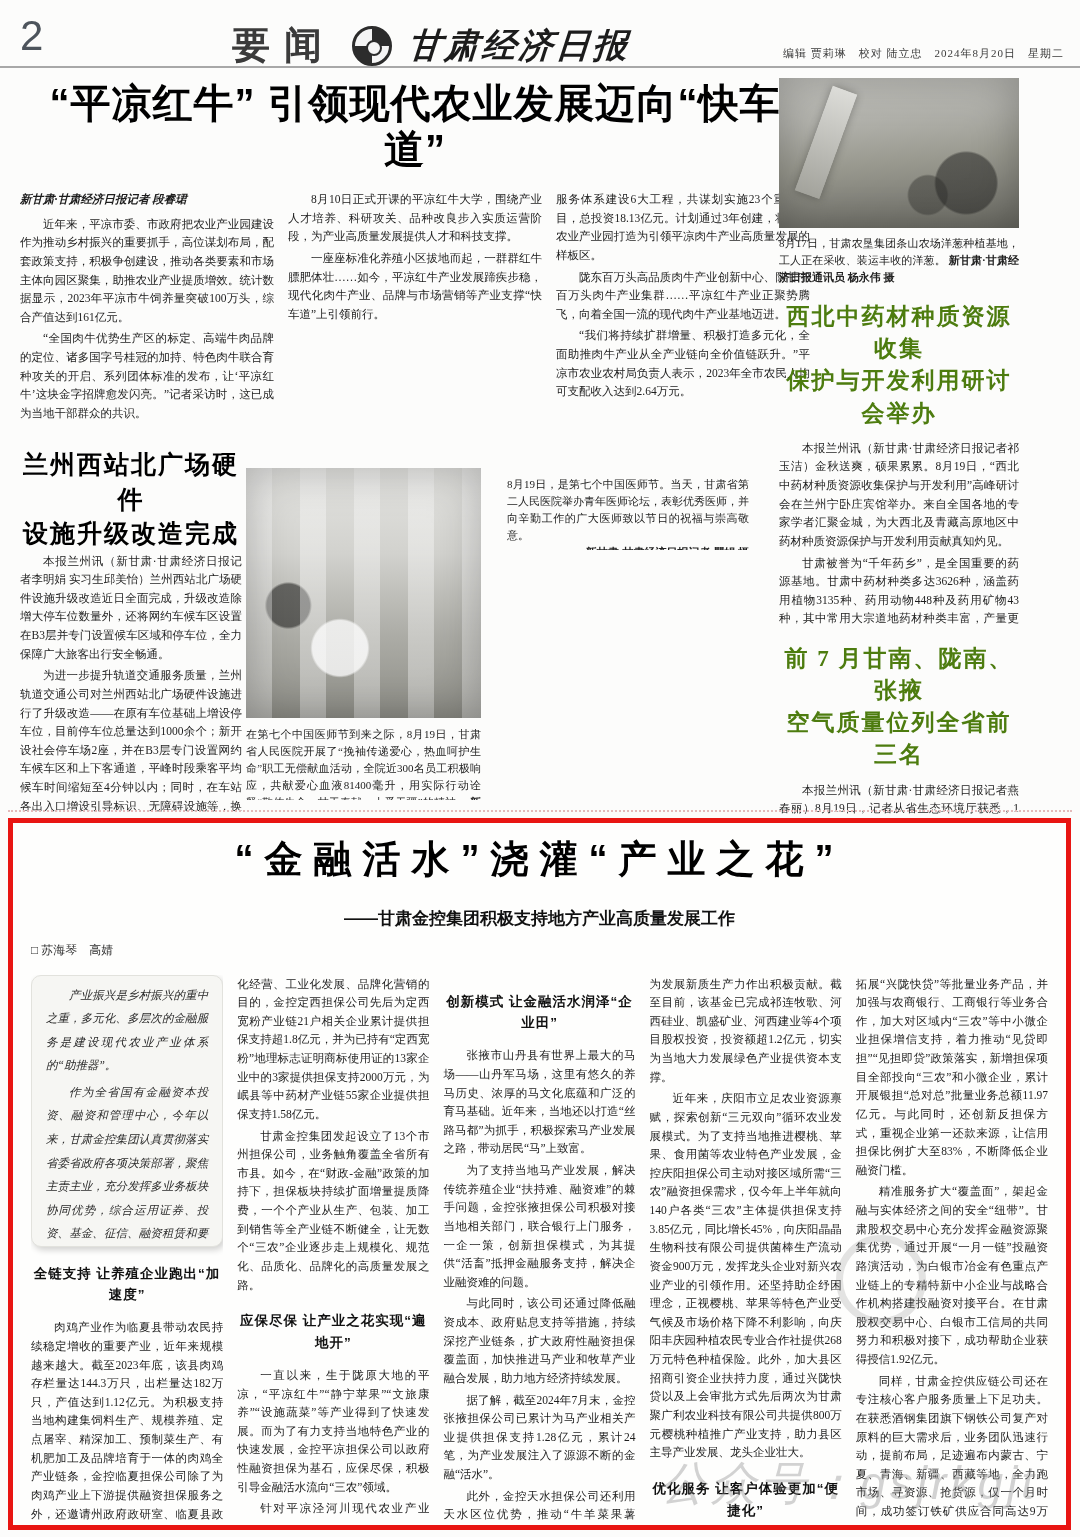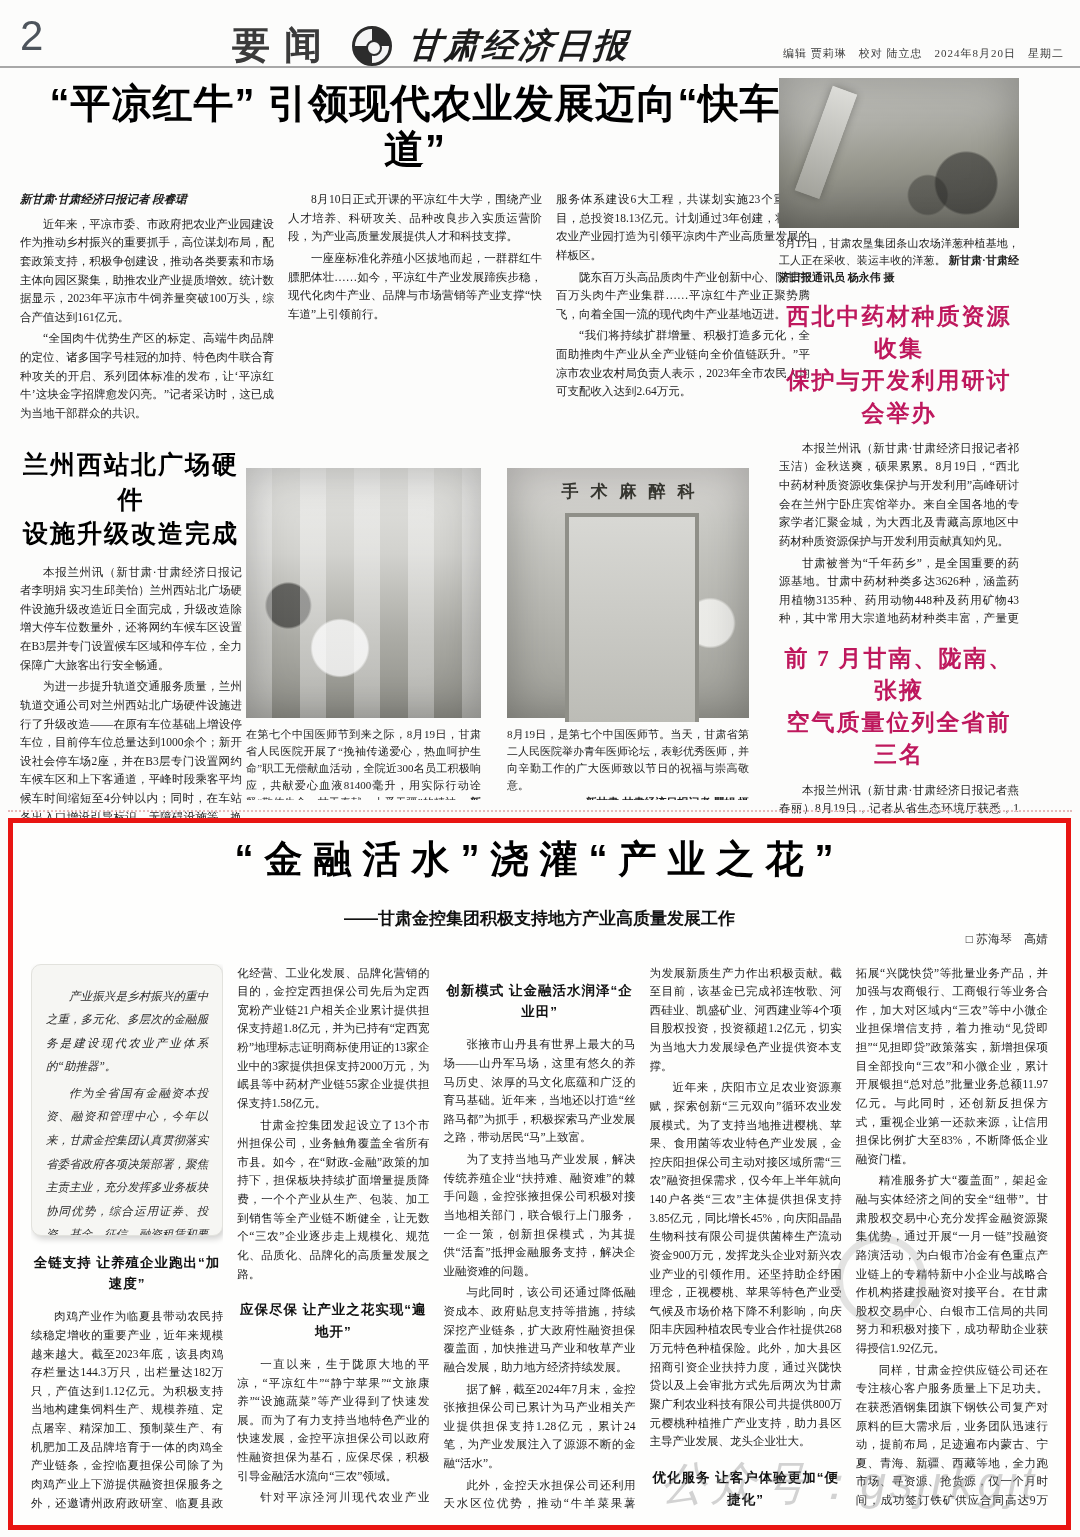--- a/index.html
+++ b/index.html
@@ -48,29 +48,29 @@
     background:
       radial-gradient(circle at 78% 70%, rgba(40,40,38,.55) 0 14%, transparent 15%),
       radial-gradient(circle at 62% 78%, rgba(60,60,56,.5) 0 10%, transparent 11%),
       linear-gradient(175deg,#c6c6c1 0%,#b2b2ac 28%,#99998f 55%,#82827a 78%,#6e6e66 100%); }
   .photo.onion::before { content:""; position:absolute; left:14%; top:6%; width:11%; height:74%;
     background:linear-gradient(#dcdcd8,#a3a39c); transform:rotate(20deg); box-shadow:0 0 8px rgba(0,0,0,.3); }
   .cap { font-size:11px; line-height:1.55; text-align:justify; color:#222; }
   .credit { font-weight:700; }
   .rail-cap { margin-top:7px; height:52px; overflow:hidden; }
   .rail-h2 { margin-top:14px; font-size:23px; font-weight:700; text-align:center; line-height:1.4;
-    letter-spacing:2px; color:#be185d; }
+    letter-spacing:2px; color:#4d7c0f; }
   .herb-body { margin-top:9px; height:186px; overflow:hidden; }
   .air-h2 { margin-top:18px; }
   .air-body { margin-top:9px; height:140px; overflow:hidden; }
 
   
   .station { position:absolute; left:20px; top:448px; width:222px; }
   .station-h2 { font-size:25px; font-weight:700; text-align:center; line-height:1.38; letter-spacing:2px; color:#000; }
-  .station-body { margin-top:11px; height:278px; overflow:hidden;font-family:Liberation Serif, serif; }
+  .station-body { height:278px; overflow:hidden;font-family:Liberation Serif, serif; }
 
   
   .photos { position:absolute; left:246px; top:468px; display:flex; gap:26px; }
   .fig1 { width:235px; } .fig2 { width:242px; }
   .photo.blood { height:250px;
     background:
       repeating-linear-gradient(90deg, rgba(255,255,255,.35) 0 26px, rgba(255,255,255,0) 26px 54px),
       radial-gradient(circle at 40% 72%, rgba(250,250,250,.8) 0 12%, transparent 13%),
       radial-gradient(circle at 18% 55%, rgba(35,35,33,.6) 0 9%, transparent 10%),
       linear-gradient(180deg,#e4e4e1 0%,#d2d2ce 34%,#adada7 66%,#8e8e87 100%); }
@@ -88,25 +88,25 @@
 
   
   .dotrule { position:absolute; left:8px; right:8px; top:810px; border-top:2px dotted #e3baba; }
 
   
   .finance { position:absolute; left:8px; top:818px; width:1063px; height:712px;
     border:5px solid #e81512; background:#fefefd; padding:14px 18px 0; overflow:hidden; }
   .fin-h1 { text-align:center; font-size:38px; font-weight:900; color:#000; letter-spacing:11px; line-height:1.2; }
   .fin-sub { text-align:center; font-size:17px; font-weight:700; margin-top:24px; color:#111;
     font-family:"Liberation Sans","DejaVu Sans",sans-serif; }
-  .fin-by { text-align:right; font-size:12px; margin-top:1px; color:#333; }
+  .fin-by { text-align:left; font-size:12px; margin-top:12px; color:#333; }
   .fin-cols { display:flex; gap:14px; margin-top:16px; height:545px; overflow:hidden; }
   .fin-col { flex:1; overflow:hidden; }
   .introbox { background:#f6f6f3; border:1px solid #e2e2dd; border-radius:10px;
-    box-shadow:2px 3px 6px rgba(0,0,0,.18); padding:20px 14px; height:272px; overflow:hidden; margin-bottom:4px; }
+    box-shadow:2px 3px 6px rgba(0,0,0,.18); padding:8px 14px; height:272px; overflow:hidden; margin-bottom:4px; }
 
   
   .wm-text { position:absolute; right:28px; bottom:10px; font-size:46px; font-style:italic;
     color:rgba(140,140,140,.38); letter-spacing:4px; white-space:nowrap;
     font-family:"Liberation Sans","DejaVu Sans",sans-serif; pointer-events:none; }
   .wm-circle { position:absolute; right:140px; bottom:200px; width:90px; height:90px; border-radius:50%;
     border:7px solid rgba(130,130,130,.22); pointer-events:none; }
 </style>
 </head>
 <body>
@@ -185,23 +185,20 @@
 
   <div class="photos">
     <div class="fig1">
       <div class="photo blood"></div>
       <div class="cap fig-cap">
         <span>在第七个中国医师节到来之际，8月19日，甘肃省人民医院开展了“挽袖传递爱心，热血呵护生命”职工无偿献血活动，全院近300名员工积极响应，共献爱心血液81400毫升，用实际行动诠释“敬佑生命、甘于奉献、大爱无疆”的精神。</span>
         <span class="credit">新甘肃·甘肃经济日报记者王耀 摄</span>
       </div>
     </div>
     <div class="fig2">
-      <div class="photo doctors">
-        <div class="doctors-sign">手术麻醉科</div>
-      </div>
       <div class="cap fig-cap">
         <span>8月19日，是第七个中国医师节。当天，甘肃省第二人民医院举办青年医师论坛，表彰优秀医师，并向辛勤工作的广大医师致以节日的祝福与崇高敬意。</span>
         <div class="cap-credit-line">新甘肃·甘肃经济日报记者 瞿娟 摄</div>
       </div>
     </div>
   </div>
 
   <div class="dotrule"></div>
 
   <div class="finance">

